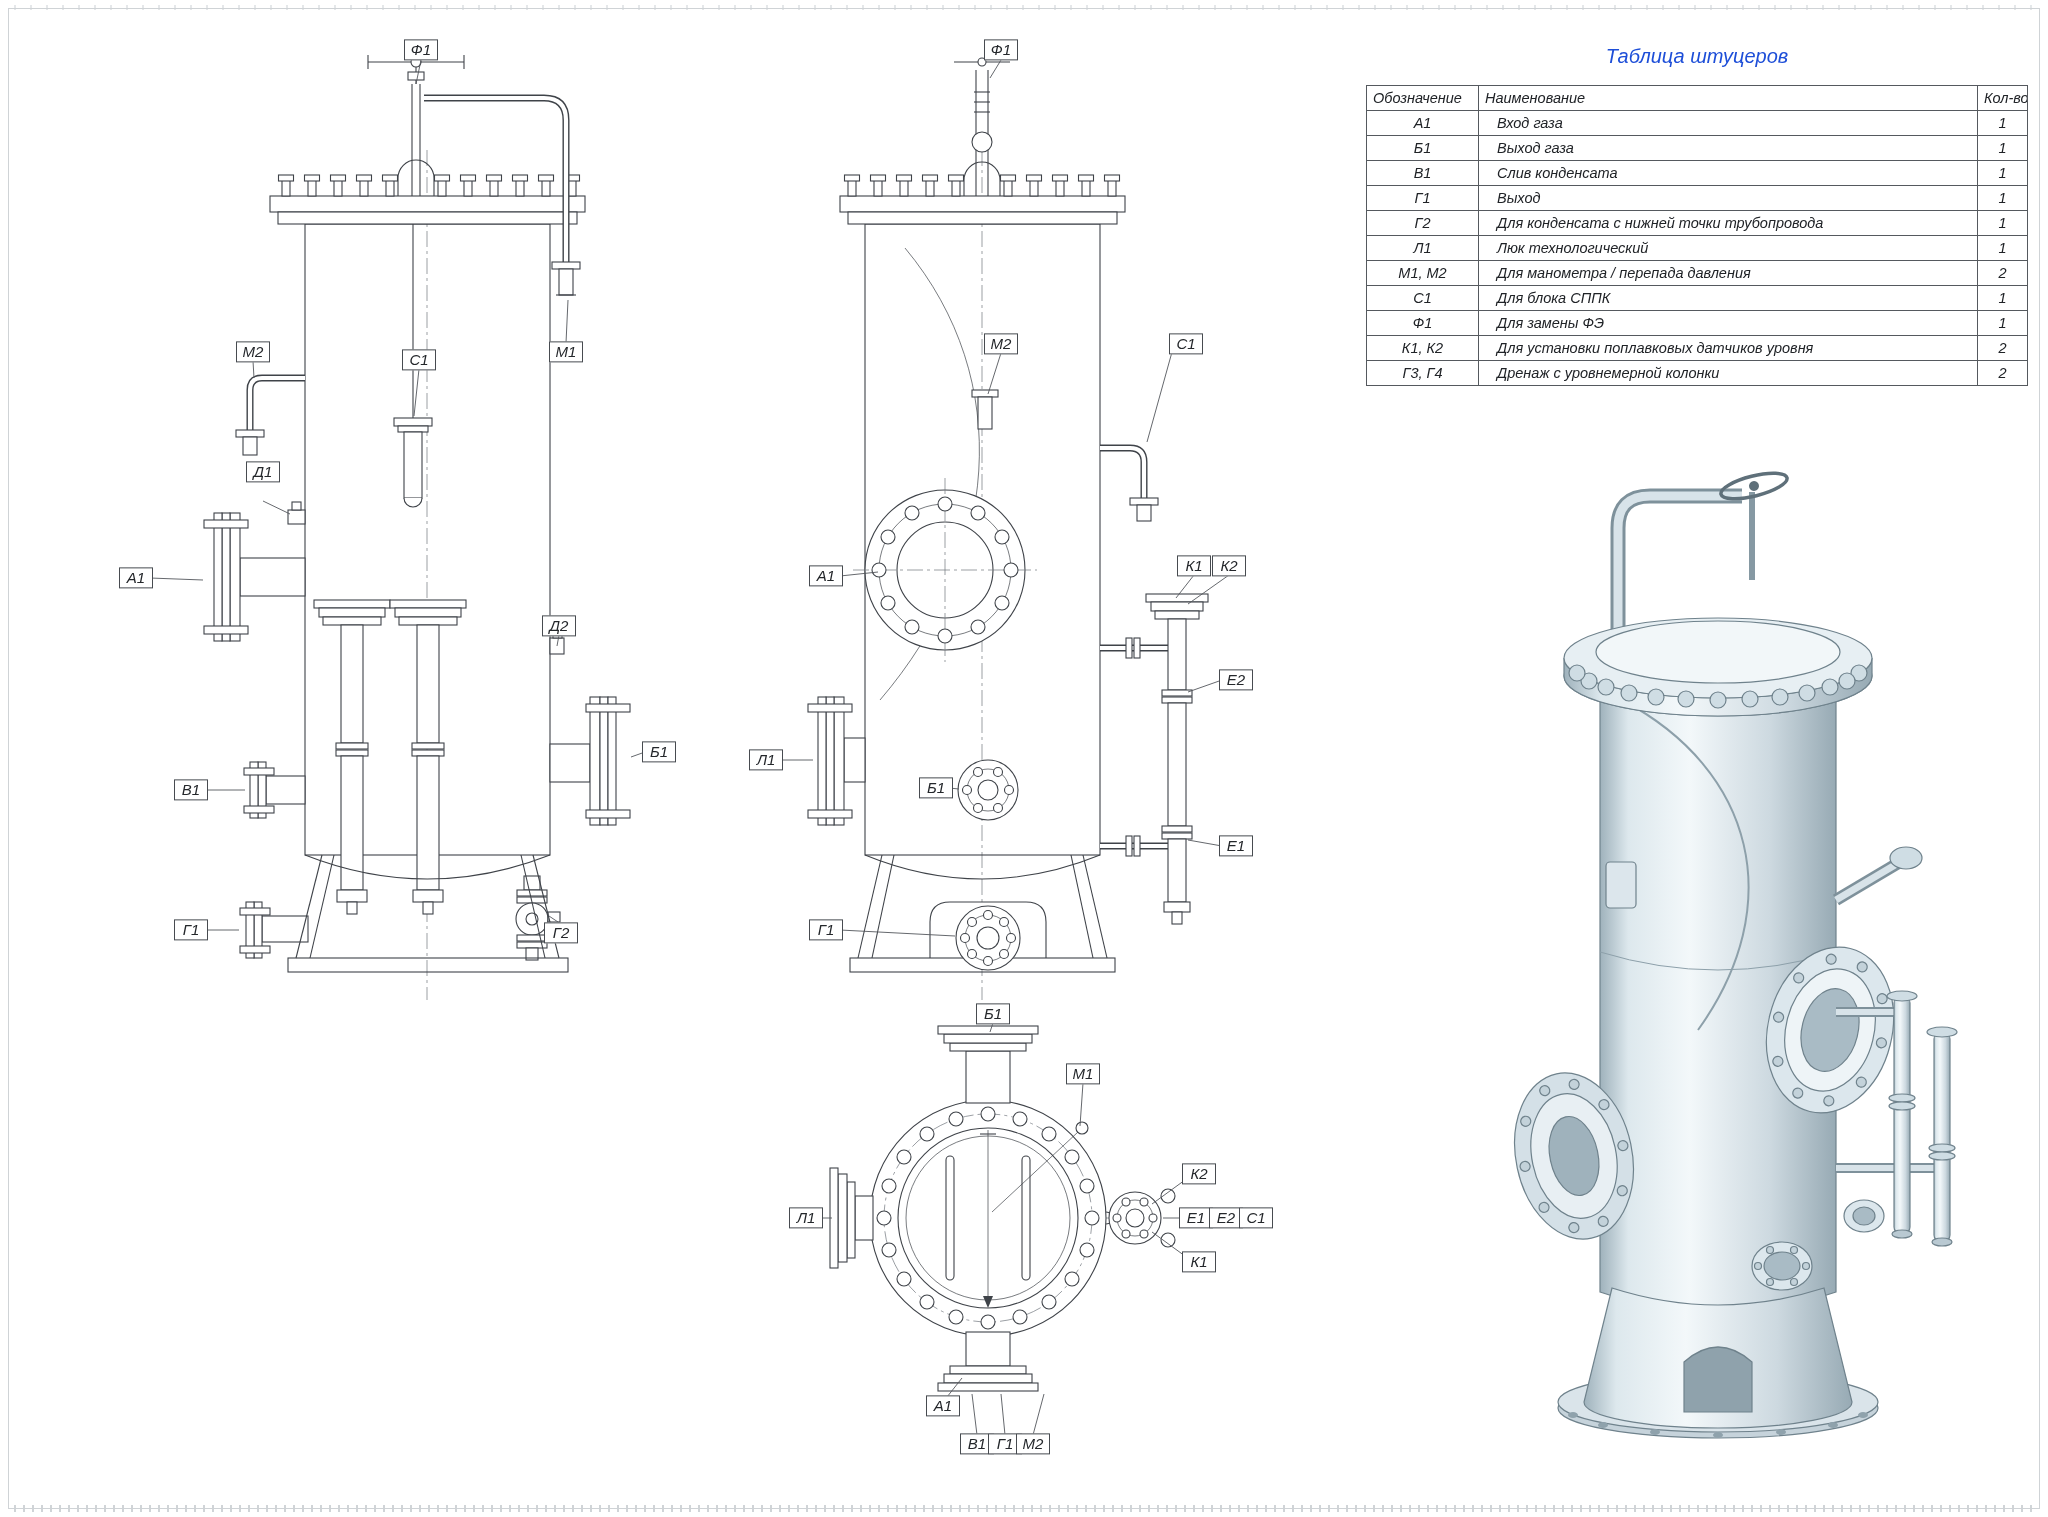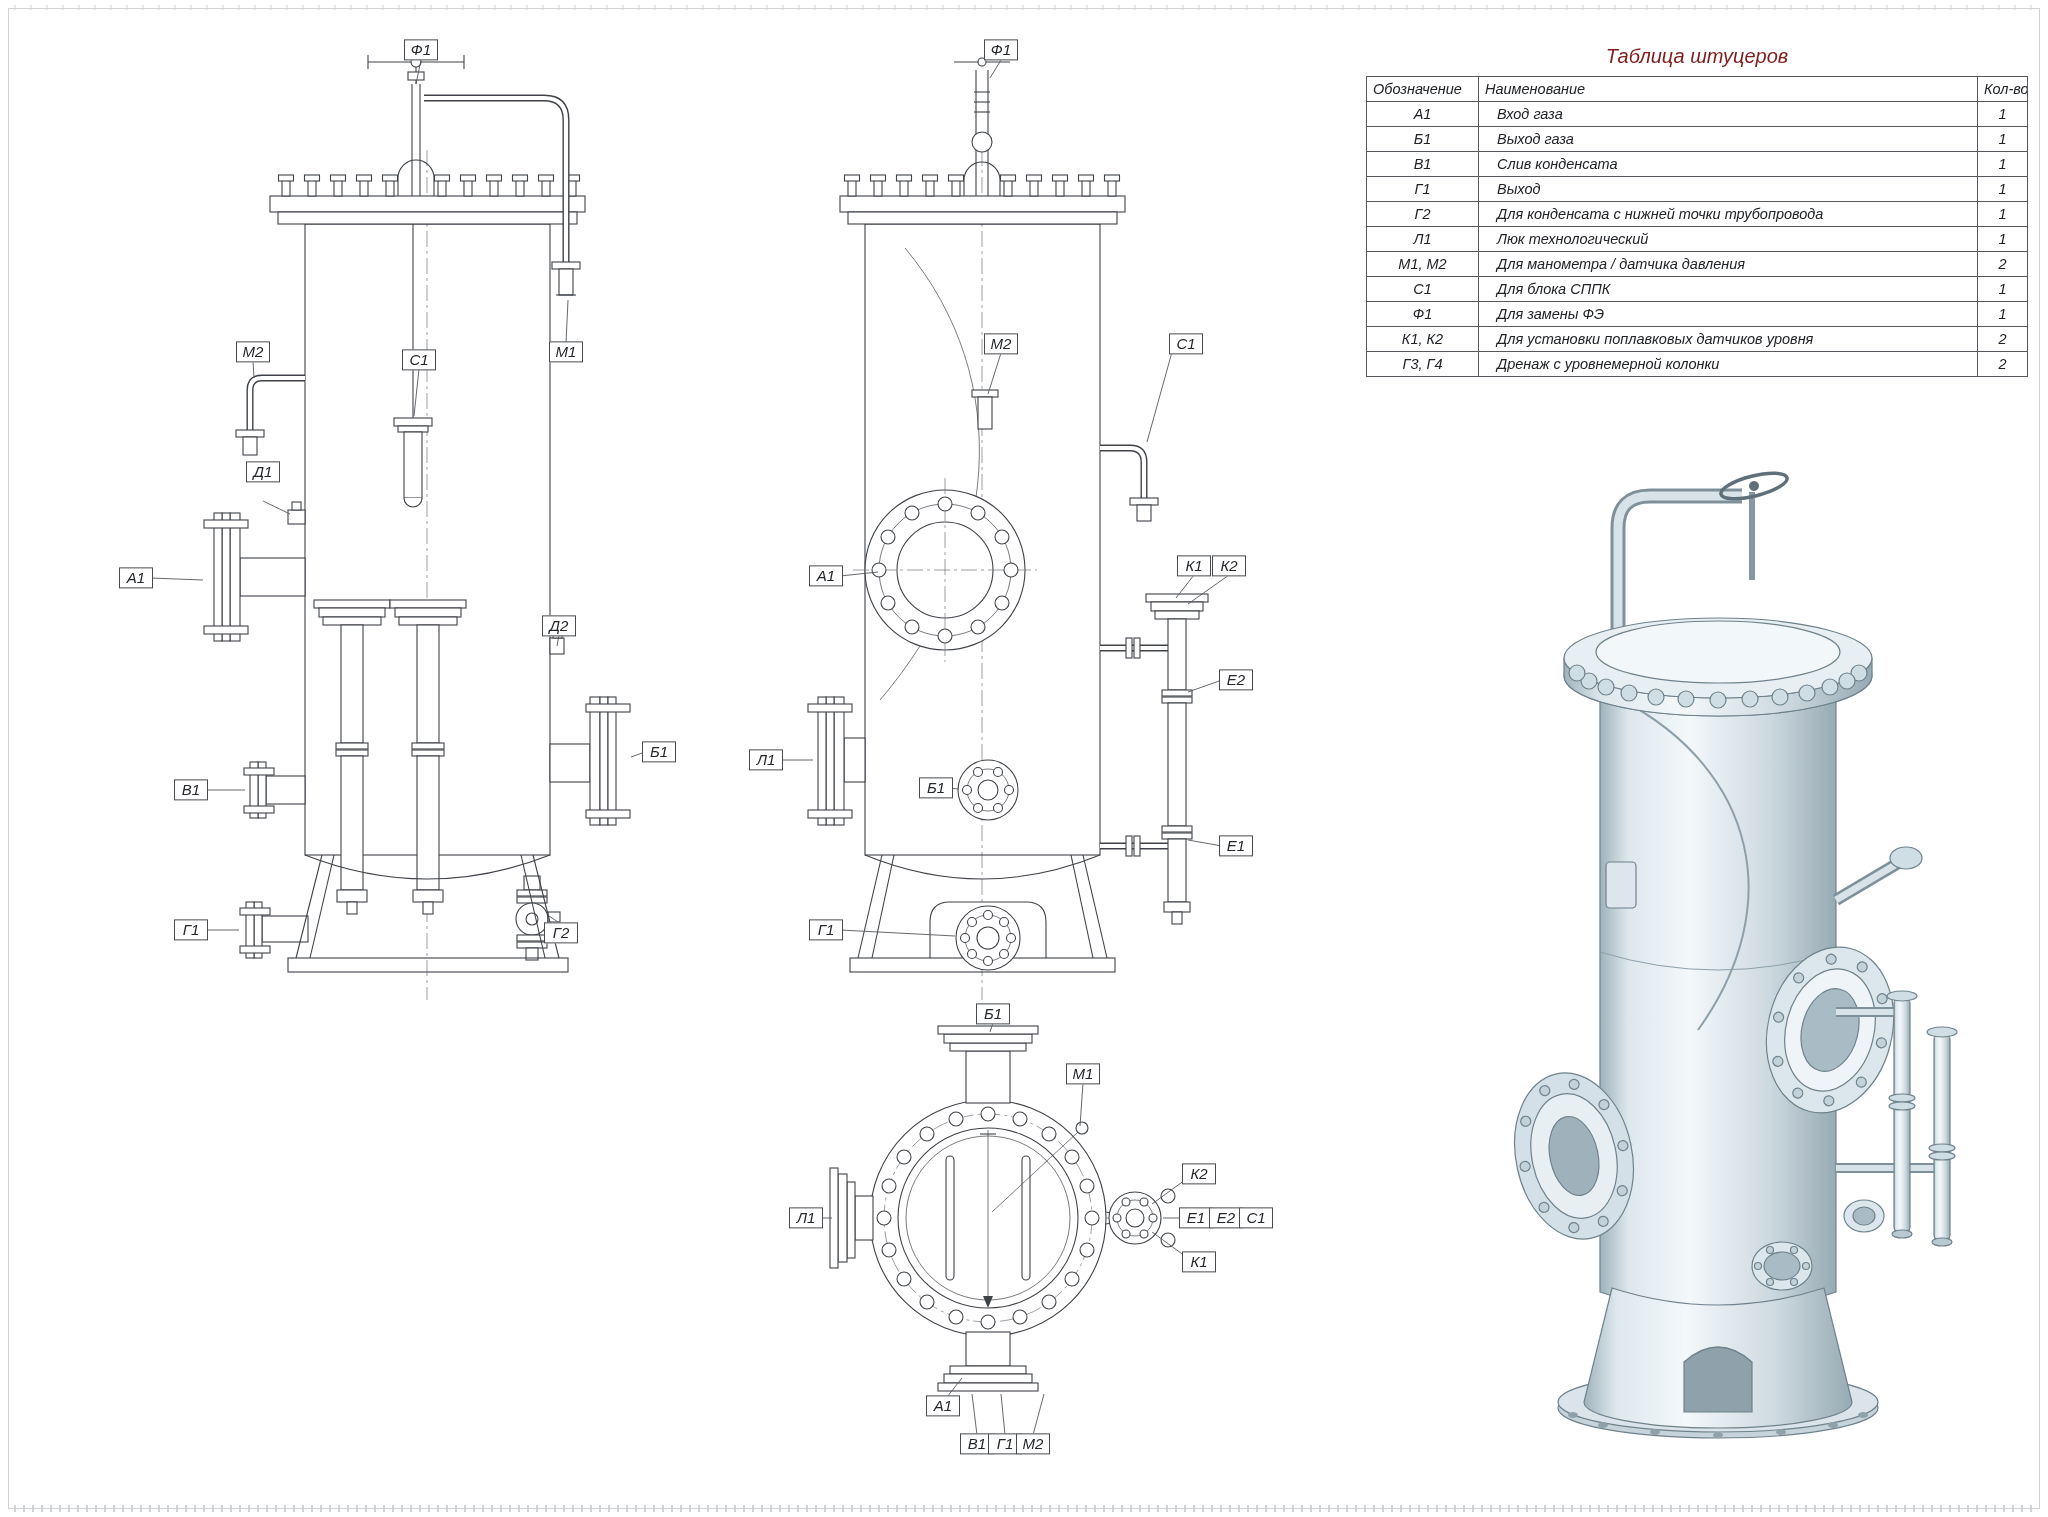--- a/index.html
+++ b/index.html
@@ -19,21 +19,21 @@
   .cl{stroke:#70767c;fill:none;stroke-width:0.7;stroke-dasharray:16 4 3 4;}
   .po{stroke:#3f4349;stroke-width:7;fill:none;}
   .pi{stroke:#ffffff;stroke-width:4.2;fill:none;}
   .ld{stroke:#53575c;stroke-width:0.9;fill:none;}
 
   .callout{position:absolute;transform:translate(-50%,-50%);border:1px solid #474b50;background:#fff;
            color:#24272b;font:italic 15px/1.15 "Liberation Sans",sans-serif;padding:1px 5px;
            min-width:22px;text-align:center;white-space:nowrap;}
 
   .table-wrap{position:absolute;left:1366px;top:44px;width:662px;}
-  .table-title{text-align:center;font:italic 20px/24px "Liberation Sans",sans-serif;color:#7f1d1d;margin-bottom:8px;}
+  .table-title{text-align:center;font:italic 20px/24px "Liberation Sans",sans-serif;color:#1d4ed8;margin-bottom:17px;}
   table.nozzles{border-collapse:collapse;width:100%;font:italic 14.5px "Liberation Sans",sans-serif;color:#202327;table-layout:fixed;}
   .nozzles th,.nozzles td{border:1px solid #55595e;padding:1px 6px;height:22px;overflow:hidden;white-space:nowrap;}
   .nozzles th{font-weight:normal;text-align:left;}
   .col-desig{width:112px;}
   .col-name{width:auto;}
   .col-qty{width:50px;}
   td.desig,td.qty{text-align:center;}
   td.name{text-align:left;padding-left:18px;}
 </style>
 </head>
@@ -646,21 +646,21 @@
             <td class="name">Для конденсата с нижней точки трубопровода</td>
             <td class="qty">1</td>
           </tr>
         <tr>
             <td class="desig">Л1</td>
             <td class="name">Люк технологический</td>
             <td class="qty">1</td>
           </tr>
         <tr>
             <td class="desig">М1, М2</td>
-            <td class="name">Для манометра / датчика давления</td>
+            <td class="name">Для манометра / перепада давления</td>
             <td class="qty">2</td>
           </tr>
         <tr>
             <td class="desig">С1</td>
             <td class="name">Для блока СППК</td>
             <td class="qty">1</td>
           </tr>
         <tr>
             <td class="desig">Ф1</td>
             <td class="name">Для замены ФЭ</td>

